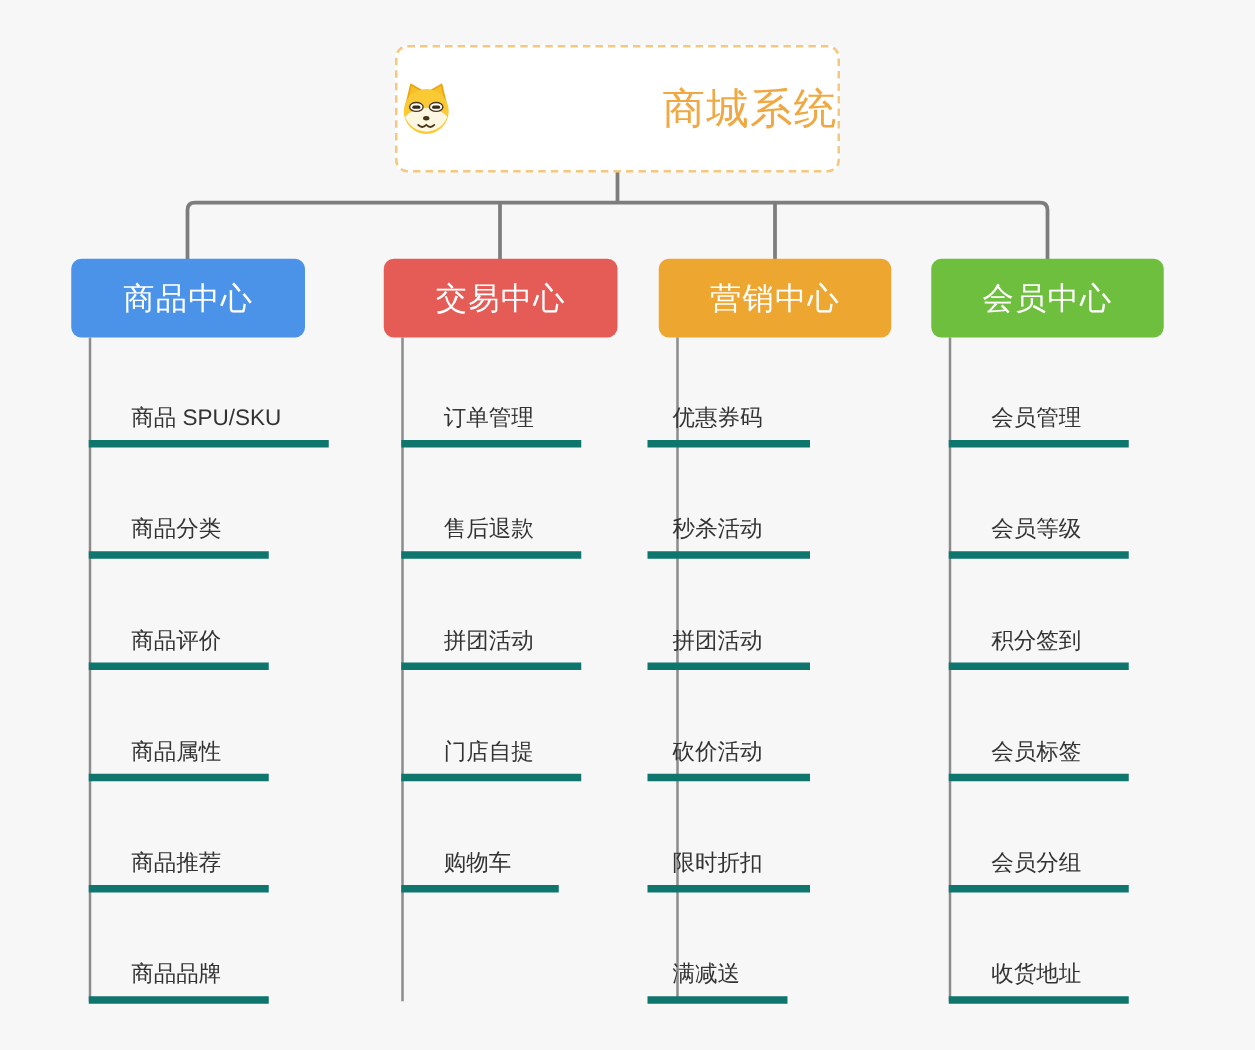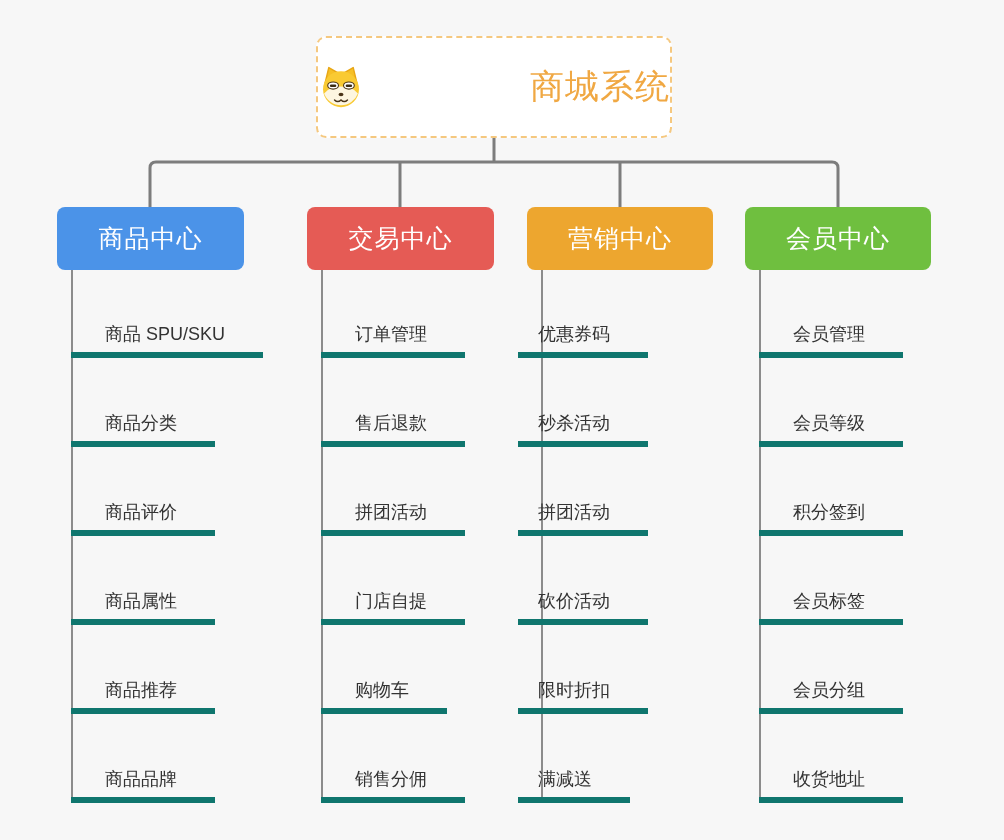--- a/index.html
+++ b/index.html
@@ -101,21 +101,20 @@
   <div class="item c0 r2">商品评价</div>
   <div class="item c0 r3">商品属性</div>
   <div class="item c0 r4">商品推荐</div>
   <div class="item c0 r5">商品品牌</div>
 
   <div class="item c1 r0">订单管理</div>
   <div class="item c1 r1">售后退款</div>
   <div class="item c1 r2">拼团活动</div>
   <div class="item c1 r3">门店自提</div>
   <div class="item c1 r4">购物车</div>
-  <div class="item c1 r5">销售分佣</div>
 
   <div class="item c2 r0">优惠券码</div>
   <div class="item c2 r2">拼团活动</div>
   <div class="item c2 r1">秒杀活动</div>
   <div class="item c2 r3">砍价活动</div>
   <div class="item c2 r4">限时折扣</div>
   <div class="item c2 r5">满减送</div>
 
   <div class="item c3 r0">会员管理</div>
   <div class="item c3 r1">会员等级</div>

